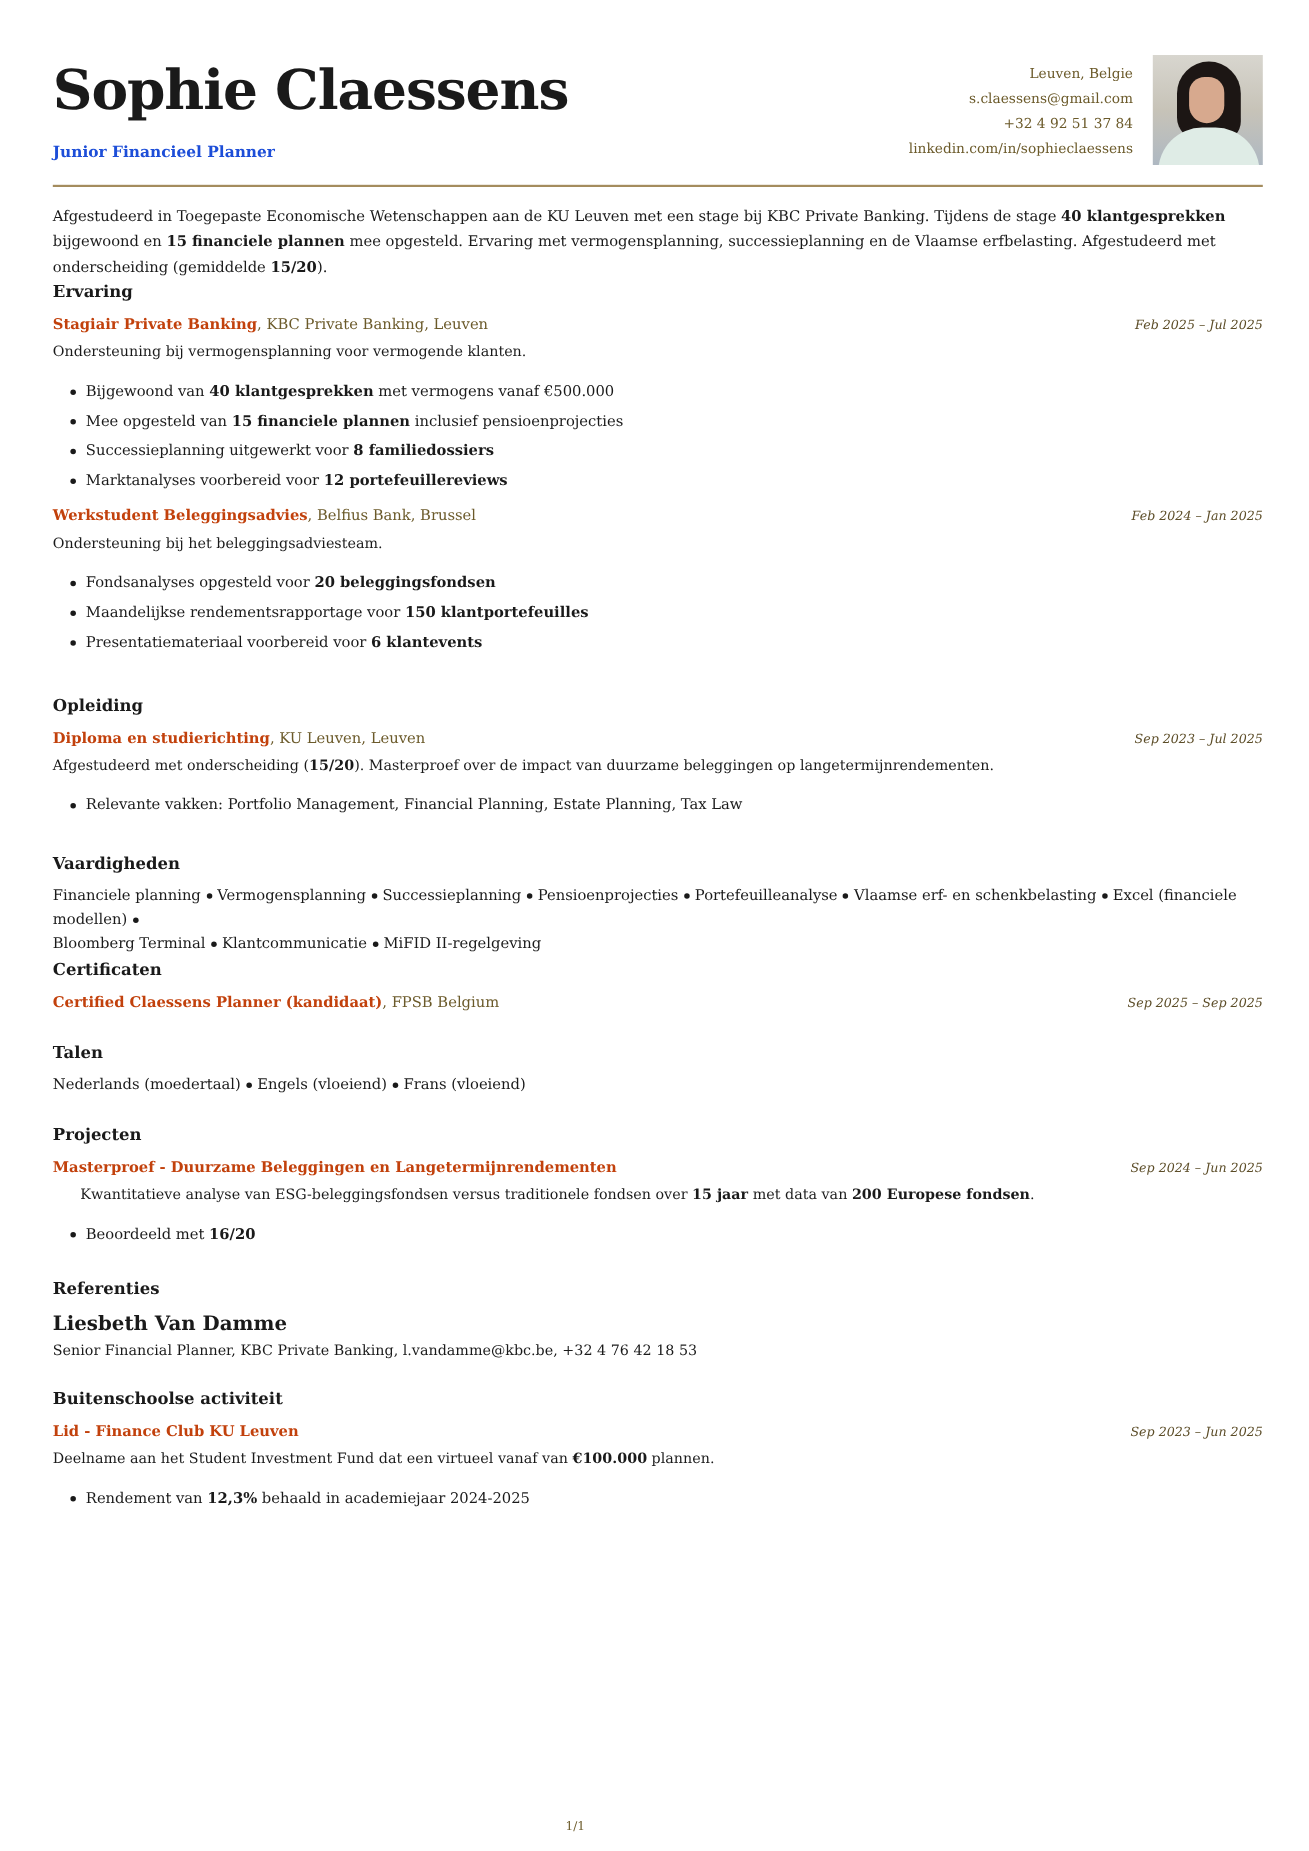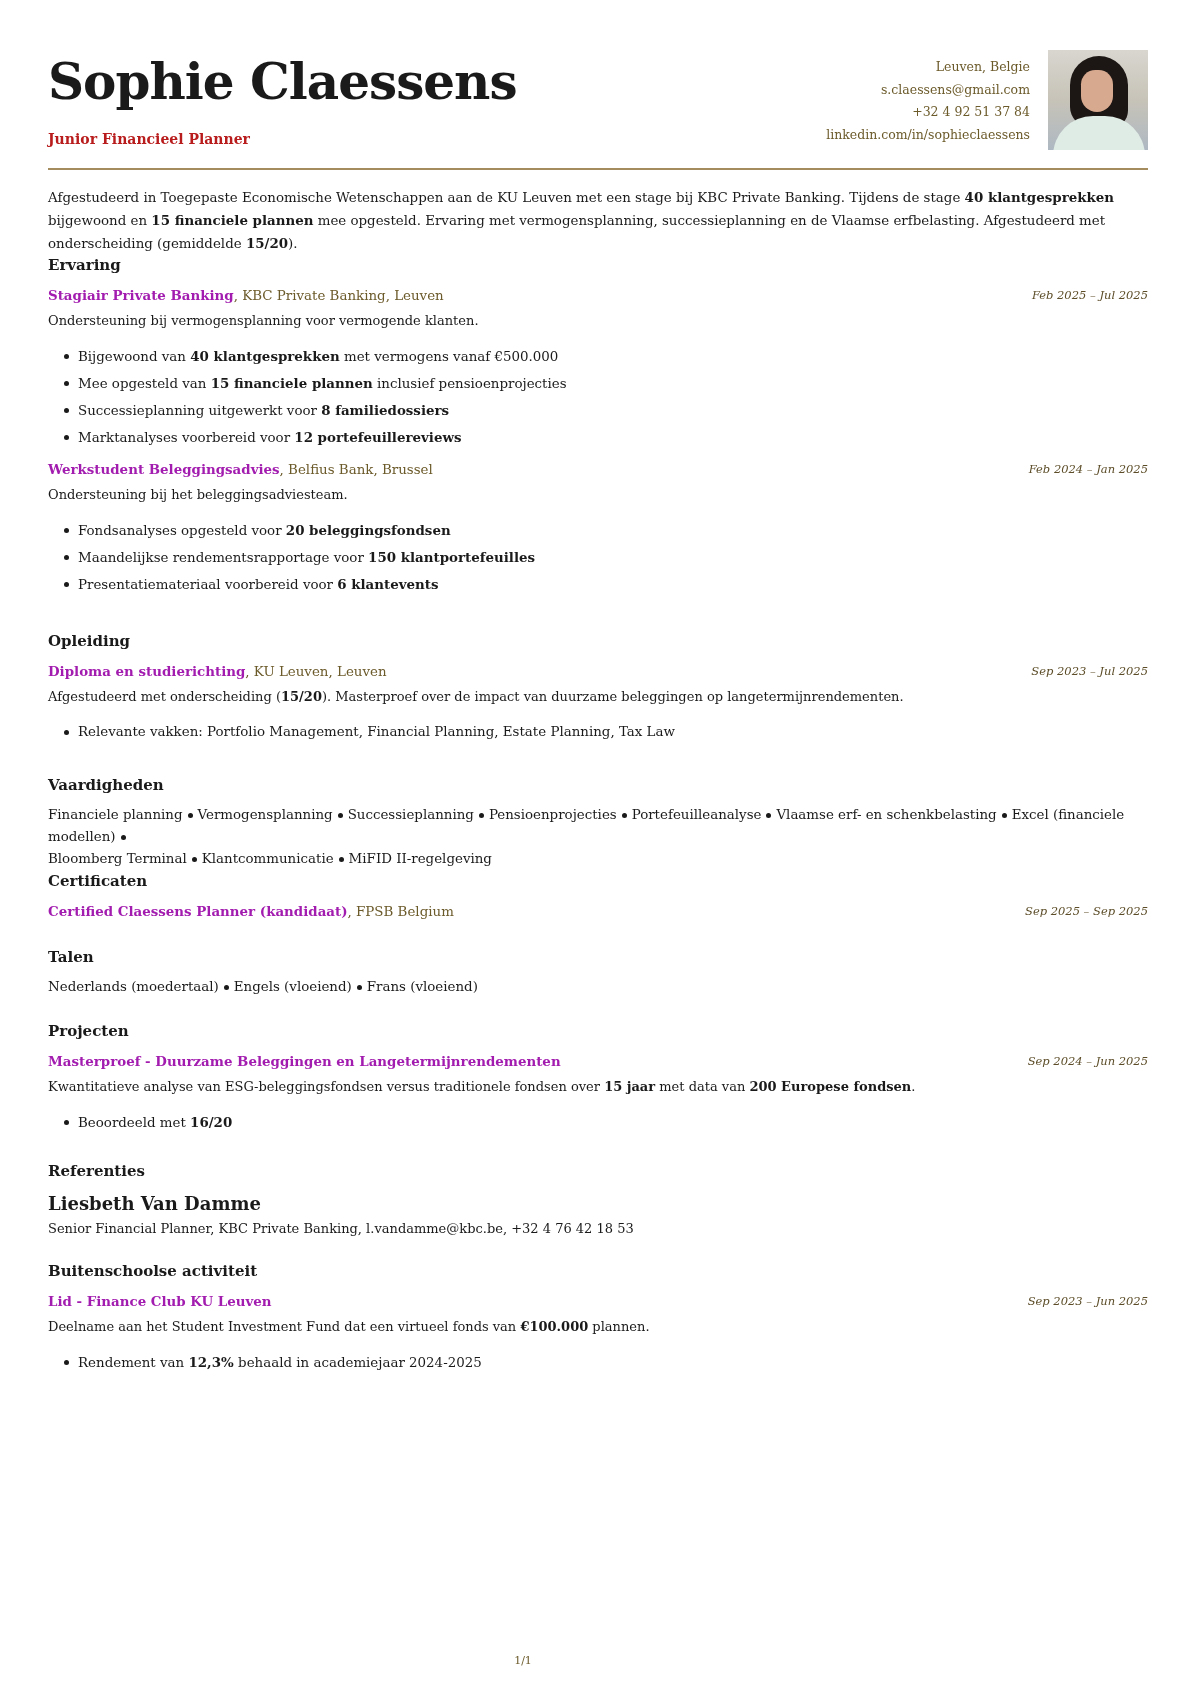--- a/index.html
+++ b/index.html
@@ -11,21 +11,21 @@
   }
   .page { position: absolute; left: 48px; top: 0; width: 1100px; }
   .header { position: relative; height: 190px; }
   .name {
     position: absolute; left: 0; top: 52px;
     font-family: "DejaVu Serif", serif; font-weight: bold;
     font-size: 50px; letter-spacing: -1px; color: #1a1a1a;
   }
   .title {
     position: absolute; left: 0; top: 131px;
-    font-size: 14px; font-weight: bold; color: #b91c1c;
+    font-size: 14px; font-weight: bold; color: #1d4ed8;
   }
   .contact {
     position: absolute; right: 118px; top: 56px; text-align: right;
     font-size: 12.5px; color: #6b5a2a; line-height: 22.5px;
   }
   .photo {
     position: absolute; right: 0; top: 50px; width: 100px; height: 100px;
     background: linear-gradient(180deg, #d8d6cf 0%, #c7c3b8 50%, #aeb8c2 100%);
     overflow: hidden;
   }
@@ -45,21 +45,21 @@
 
   .summary {
     position: absolute; left: 0; top: 186px; width: 1100px;
     font-size: 13.4px; line-height: 22px;
   }
   b, .bold { font-weight: bold; }
 
   .section { position: absolute; left: 0; width: 1100px; }
   .sec-title { font-size: 15px; font-weight: bold; color: #1a1a1a; }
   .entry-head { position: relative; font-size: 13.4px; height: 20px; }
-  .entry-head .role { font-weight: bold; color: #a21caf; }
+  .entry-head .role { font-weight: bold; color: #c2410c; }
   .entry-head .org { color: #6b5a2a; }
   .entry-head .date {
     position: absolute; right: 0; top: 1px;
     font-style: italic; font-size: 11.5px; color: #5c4d28;
   }
   .desc { font-size: 13px; line-height: 20px; }
   ul.bullets { list-style: none; margin-top: 12px; }
   ul.bullets li {
     position: relative; padding-left: 30px; font-size: 13.4px; line-height: 26px;
   }
@@ -168,41 +168,41 @@
     </div>
   </div>
 
   <div class="section" style="top:1022px;">
     <div class="sec-title">Projecten</div>
     <div style="margin-top:13px;">
       <div class="entry-head">
         <span class="role">Masterproef - Duurzame Beleggingen en Langetermijnrendementen</span>
         <span class="date">Sep 2024 – Jun 2025</span>
       </div>
-      <div class="desc" style="margin-top:4px;"><span>Kwantitatieve analyse van ESG-beleggingsfondsen versus traditionele fondsen over </span><b>15 jaar</b><span> met data van </span><b>200 Europese fondsen</b><span>.</span></div>
+      <div class="desc" style="margin-top:4px;margin-left:25px;"><span>Kwantitatieve analyse van ESG-beleggingsfondsen versus traditionele fondsen over </span><b>15 jaar</b><span> met data van </span><b>200 Europese fondsen</b><span>.</span></div>
       <ul class="bullets">
         <li><span>Beoordeeld met </span><b>16/20</b></li>
       </ul>
     </div>
   </div>
 
   <div class="section" style="top:1162px;">
     <div class="sec-title">Referenties</div>
     <div class="ref-name" style="margin-top:13px;">Liesbeth Van Damme</div>
     <div class="desc" style="margin-top:5px;">Senior Financial Planner, KBC Private Banking, l.vandamme@kbc.be, +32 4 76 42 18 53</div>
   </div>
 
   <div class="section" style="top:1262px;">
     <div class="sec-title">Buitenschoolse activiteit</div>
     <div style="margin-top:13px;">
       <div class="entry-head">
         <span class="role">Lid - Finance Club KU Leuven</span>
         <span class="date">Sep 2023 – Jun 2025</span>
       </div>
-      <div class="desc" style="margin-top:4px;"><span>Deelname aan het Student Investment Fund dat een virtueel fonds van </span><b>€100.000</b><span> plannen.</span></div>
+      <div class="desc" style="margin-top:4px;"><span>Deelname aan het Student Investment Fund dat een virtueel vanaf van </span><b>€100.000</b><span> plannen.</span></div>
       <ul class="bullets">
         <li><span>Rendement van </span><b>12,3%</b><span> behaald in academiejaar 2024-2025</span></li>
       </ul>
     </div>
   </div>
 </div>
 
 <div class="footer">1/1</div>
 
 </body></html>

